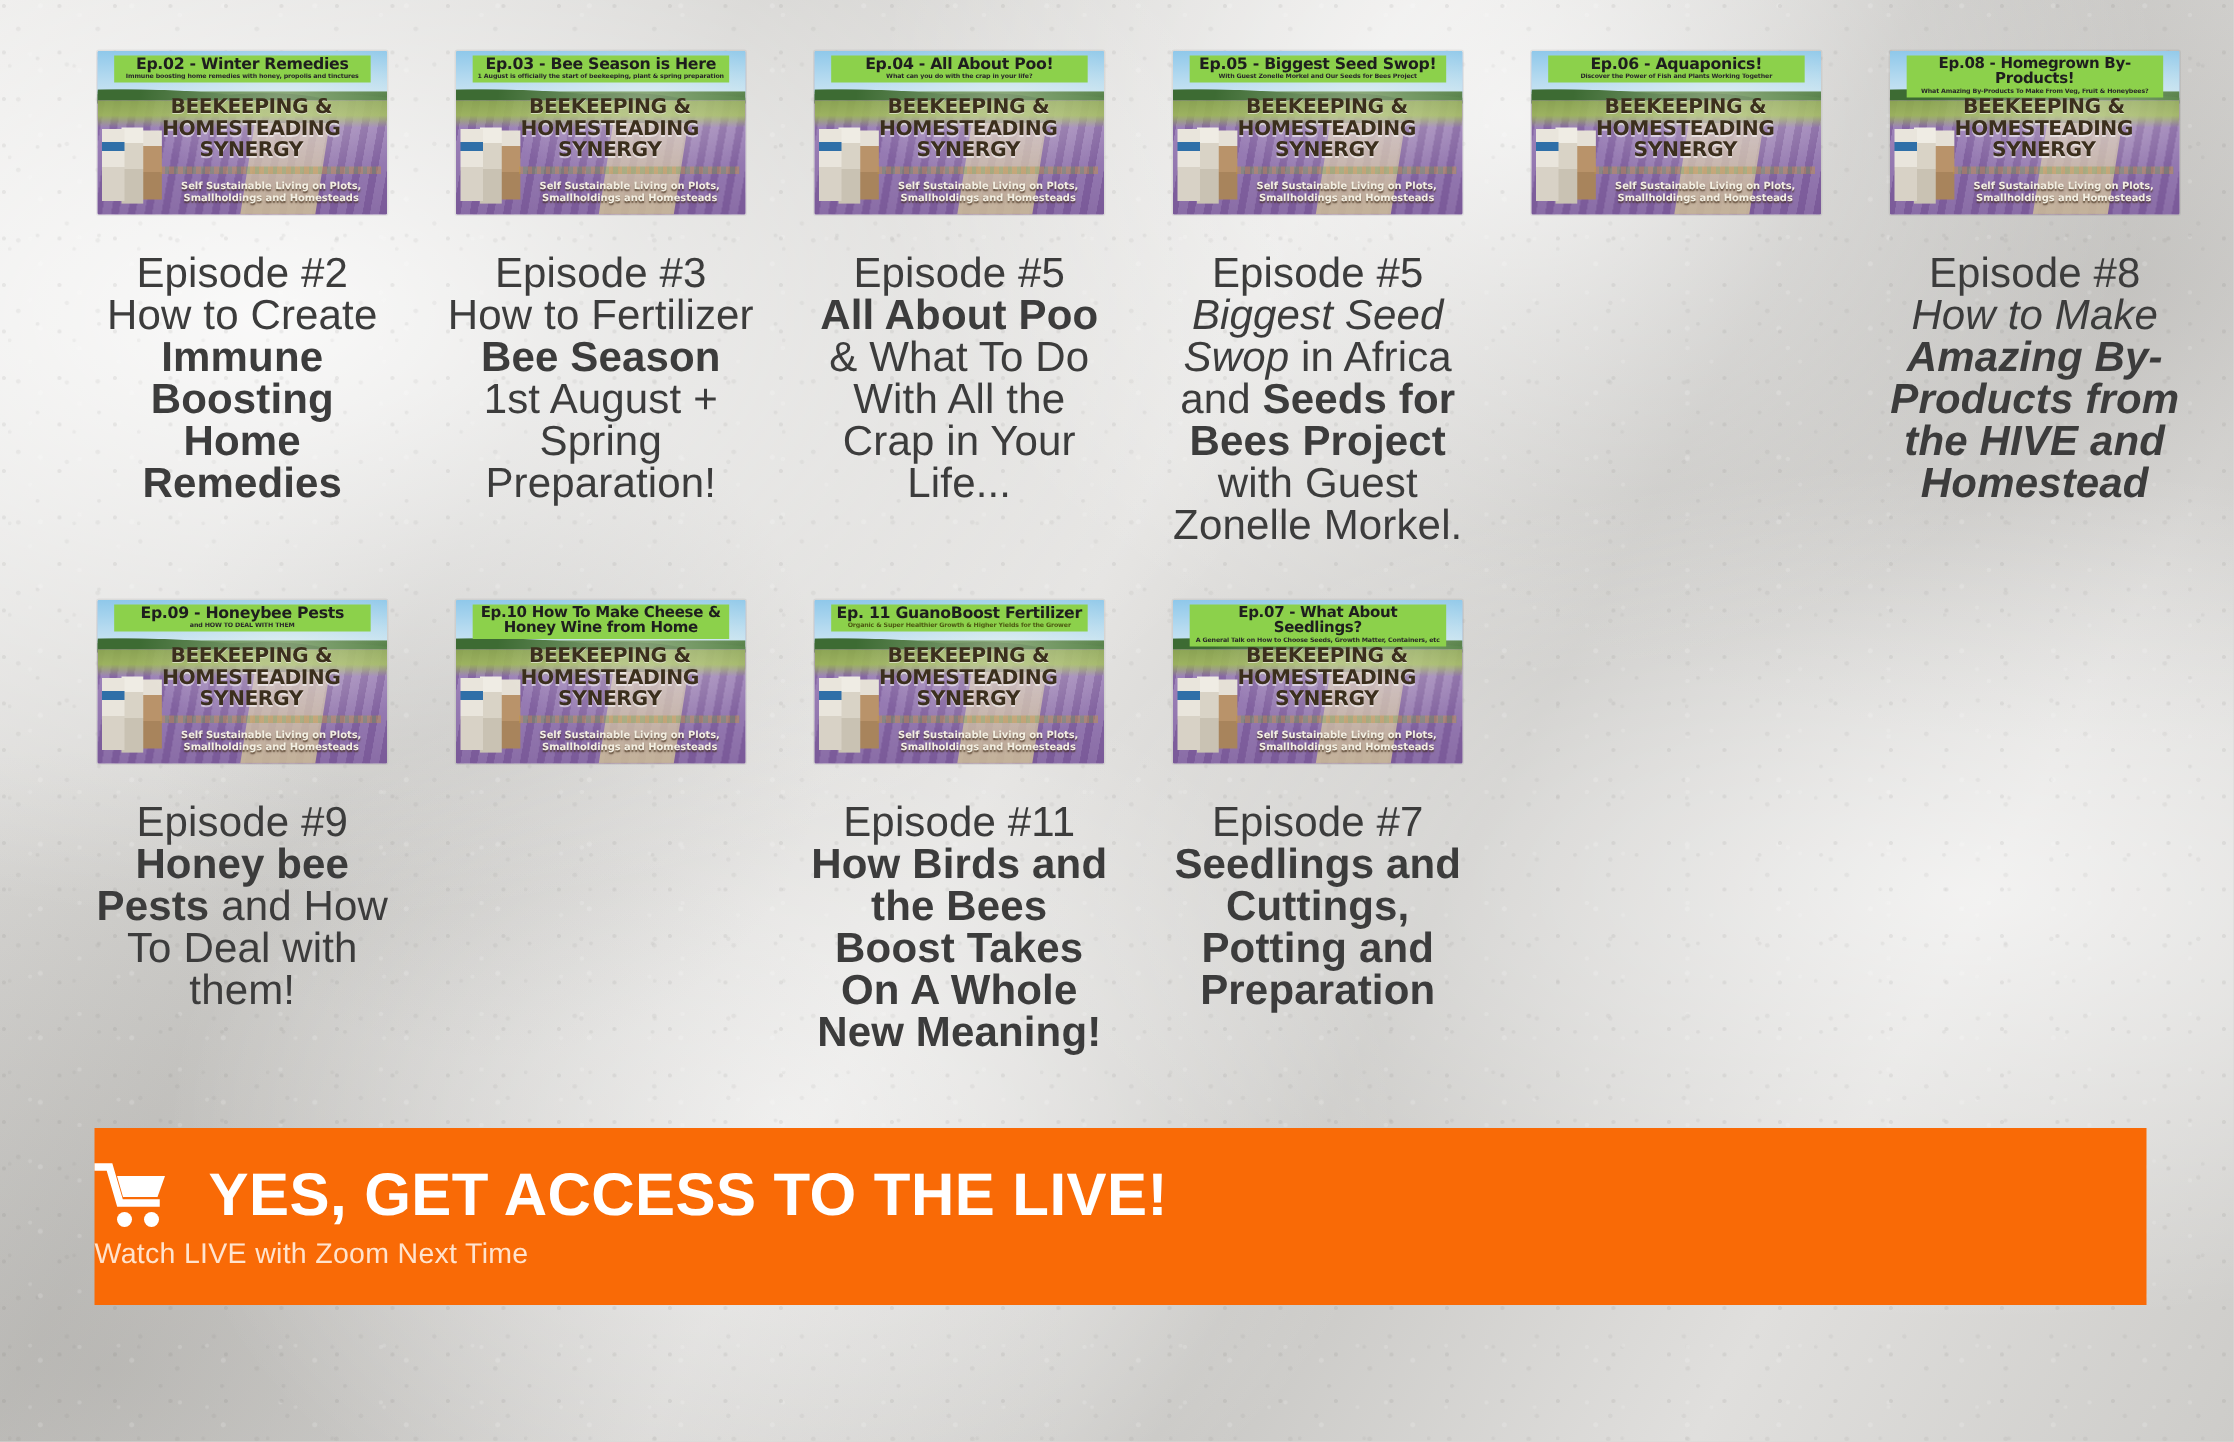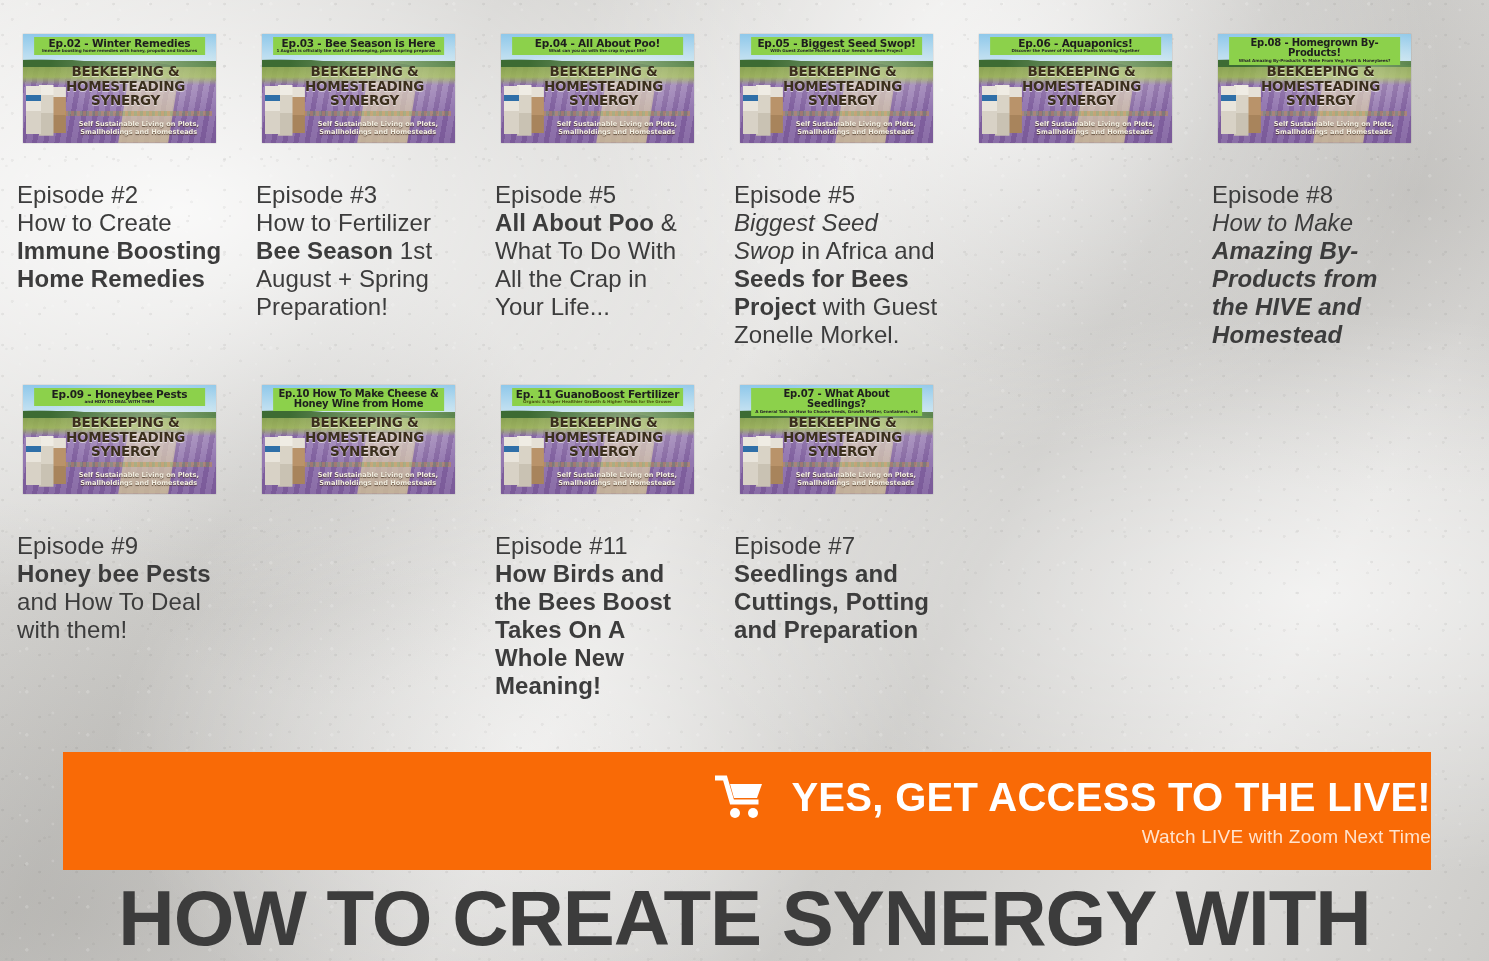--- a/index.html
+++ b/index.html
@@ -42,20 +42,21 @@
     background-size: 37px 31px, 53px 47px, 61px 43px, 41px 59px, 67px 37px, 49px 53px, 59px 41px, 43px 61px;
   }
 
   .page { position: relative; z-index: 2; width: 1489px; height: 961px; }
 
   
   .grid {
     display: grid;
     grid-template-columns: repeat(6, 239px);
     justify-content: start;
+    padding-left: 42px;
     padding-top: 34px;
   }
   .row-two { padding-top: 36px; }
 
   .card {
     width: 239px;
     display: flex;
     flex-direction: column;
     align-items: center;
   }
@@ -182,23 +183,24 @@
     text-shadow: 0 1px 1px rgba(60,40,20,.75);
   }
   .th-strip {
     position: absolute; left: 22%; right: 2%; bottom: 27px; height: 5px;
     background: repeating-linear-gradient(90deg, rgba(196,150,60,.55) 0 3px, rgba(120,160,60,.45) 3px 6px);
     opacity: .8;
   }
 
   
   .caption {
-    margin-top: 38px;
+    margin-top: 25px;
     width: 205px;
-    font-size: 24px;
+    text-align: center;
+    font-size: 28px;
     line-height: 28px;
     color: #3c3c3c;
     letter-spacing: 0.1px;
   }
   .caption b { font-weight: bold; }
   .caption i { }
   .caption u { text-decoration: underline; }
   .caption .bi { font-weight: bold; font-style: italic; }
 
   
@@ -206,21 +208,21 @@
     position: absolute;
     left: 63px;
     top: 752px;
     width: 1368px;
     height: 118px;
     background: #f96a06;
     border: none;
     cursor: pointer;
     display: flex;
     flex-direction: column;
-    align-items: flex-end;
+    align-items: flex-start;
     justify-content: center;
     padding: 0;
   }
   .cta-main {
     display: flex;
     align-items: center;
     gap: 24px;
     color: #ffffff;
   }
   .cart-icon { width: 52px; height: 44px; display: block; flex: 0 0 auto; }
@@ -457,14 +459,13 @@
         <path d="M1 3 h9 l7 24 h24" fill="none" stroke="#ffffff" stroke-width="5" stroke-linecap="square" stroke-linejoin="miter"></path>
         <path d="M15 9 h32 l-5 14 H19 Z" fill="#ffffff"></path>
         <circle cx="20" cy="38" r="5" fill="#ffffff"></circle>
         <circle cx="38" cy="38" r="5" fill="#ffffff"></circle>
       </svg>
       <span class="cta-text">YES, GET ACCESS TO THE LIVE!</span>
     </span>
     <span class="cta-sub">Watch LIVE with Zoom Next Time</span>
   </button>
 
-  <div class="headline">HOW TO CREATE SYNERGY WITH</div>
 </div>
 
 </body></html>

